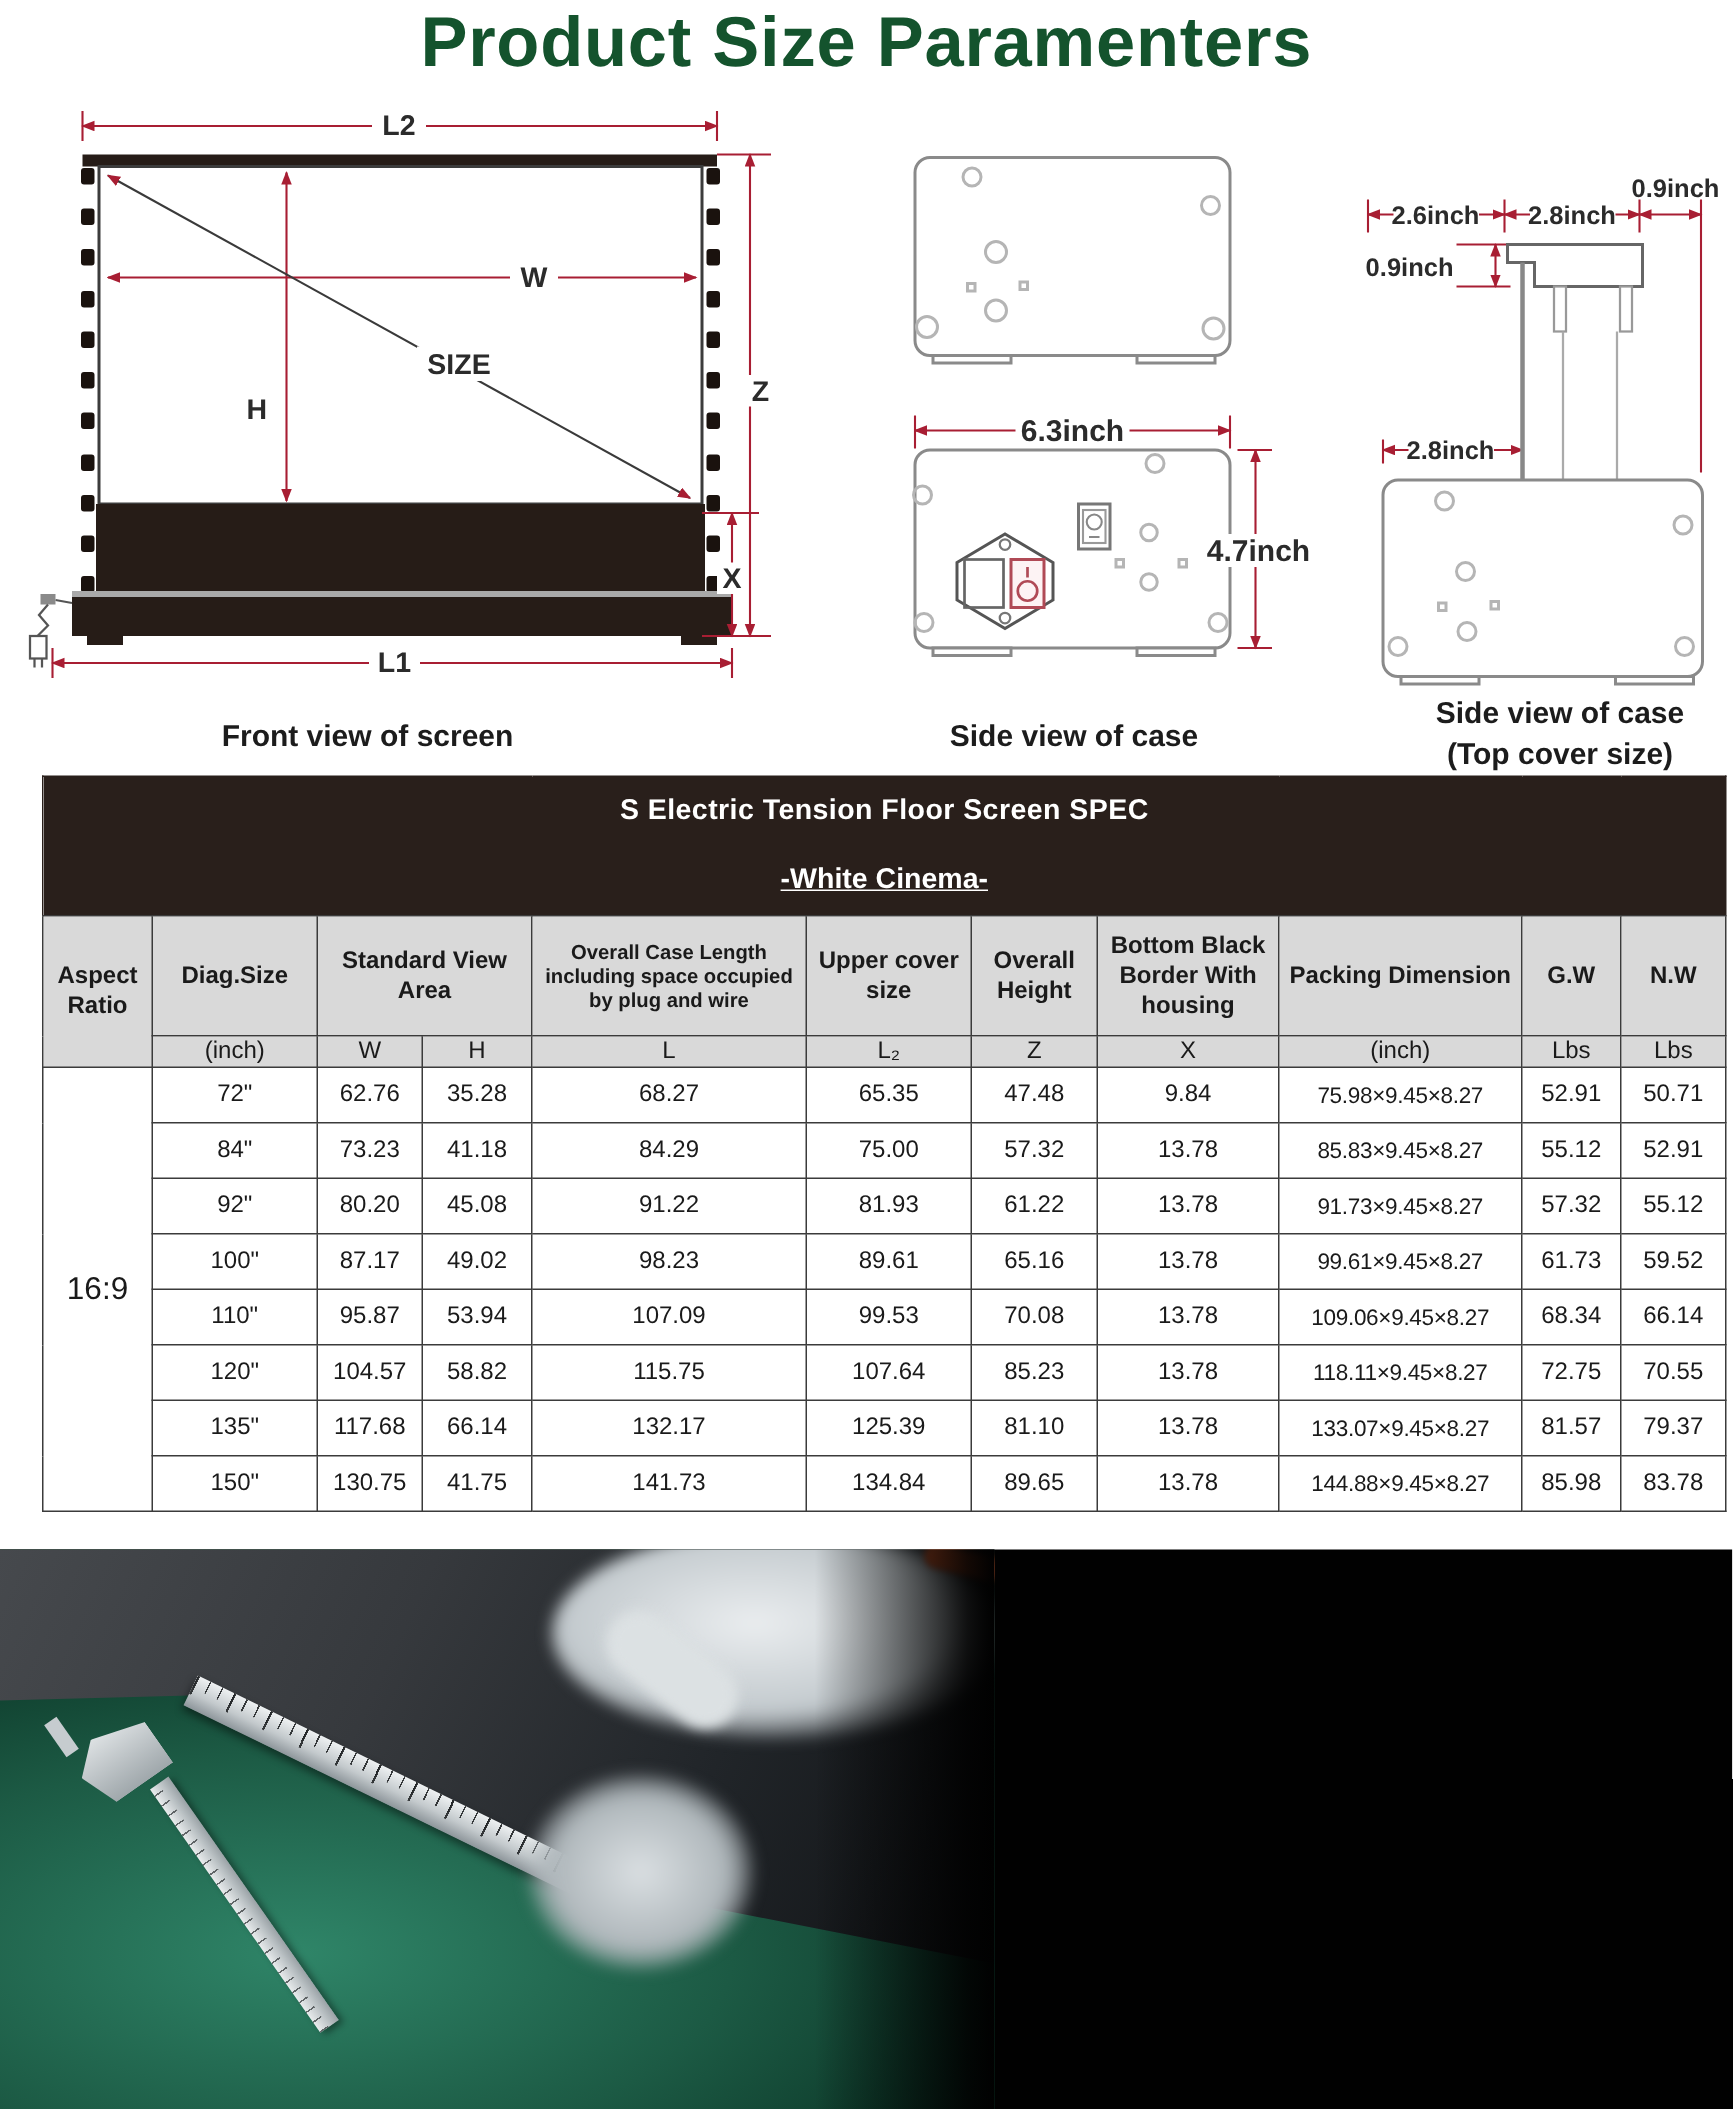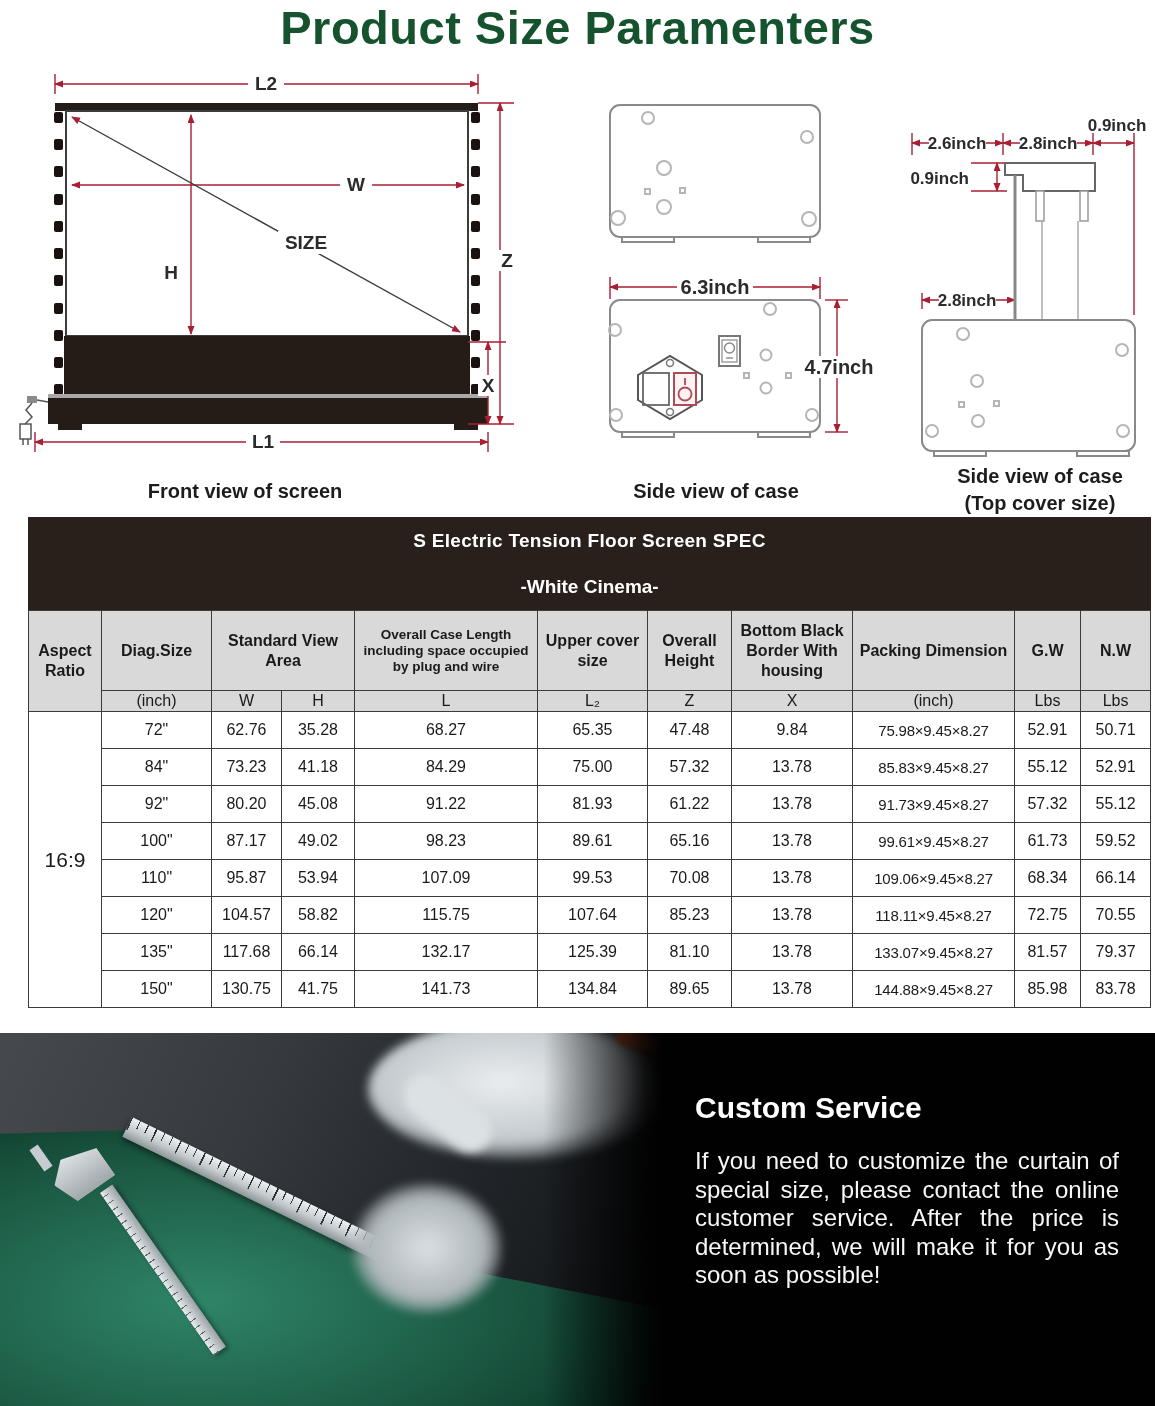--- a/index.html
+++ b/index.html
@@ -25,21 +25,21 @@
   table.spec { border-collapse:collapse; width:100%; table-layout:fixed; }
   table.spec th, table.spec td {
     border:1.5px solid #3b3b3b; text-align:center; vertical-align:middle;
     color:#1a1a1a; padding:1px 2px; overflow:hidden;
   }
   tr.band-row th {
     background:#291f1b; color:#ffffff; height:93px; border:1.5px solid #291f1b;
     border-bottom:1.5px solid #3b3b3b;
   }
   .band-line1 { font-size:19px; font-weight:600; letter-spacing:0.3px; }
-  .band-line2 { font-size:19px; font-weight:600; margin-top:24px; }
+  .band-line2 { font-size:19px; font-weight:600; margin-top:24px;text-decoration:underline; }
   tr.group-header th { background:#d9d9d9; height:80px; font-size:16px; font-weight:600; line-height:20px; }
   tr.group-header th.small-head { font-size:13.5px; line-height:16px; font-weight:600; }
   tr.sub-header th { background:#d9d9d9; height:15px; font-size:16px; font-weight:400; }
   tbody td { height:37px; font-size:16px; font-weight:400; background:#fff; }
   tbody td.aspect-cell { font-size:21px; }
   tbody td.packing { font-size:15px; letter-spacing:-0.2px; }
 
   
   .bottom-band { position:absolute; left:0; top:1033px; width:1155px; height:373px; background:#010101; }
   .photo {
@@ -494,19 +494,15 @@
       <div class="glove-top"></div>
       <div class="wristband"></div>
       <div class="ruler"></div>
       <div class="glove-finger"></div>
       <div class="glove-right"></div>
       <div class="caliper-head"></div>
       <div class="caliper-jaw"></div>
       <div class="caliper-beam"></div>
       <div class="photo-fade"></div>
     </div>
-    <div class="service-panel">
-      <div class="service-heading">Custom Service</div>
-      <div class="service-body">If you need to customize the curtain of special size, please contact the online customer service. After the price is determined, we will make it for you as soon as possible!</div>
-    </div>
   </div>
 
 </div>
 
 </body></html>

